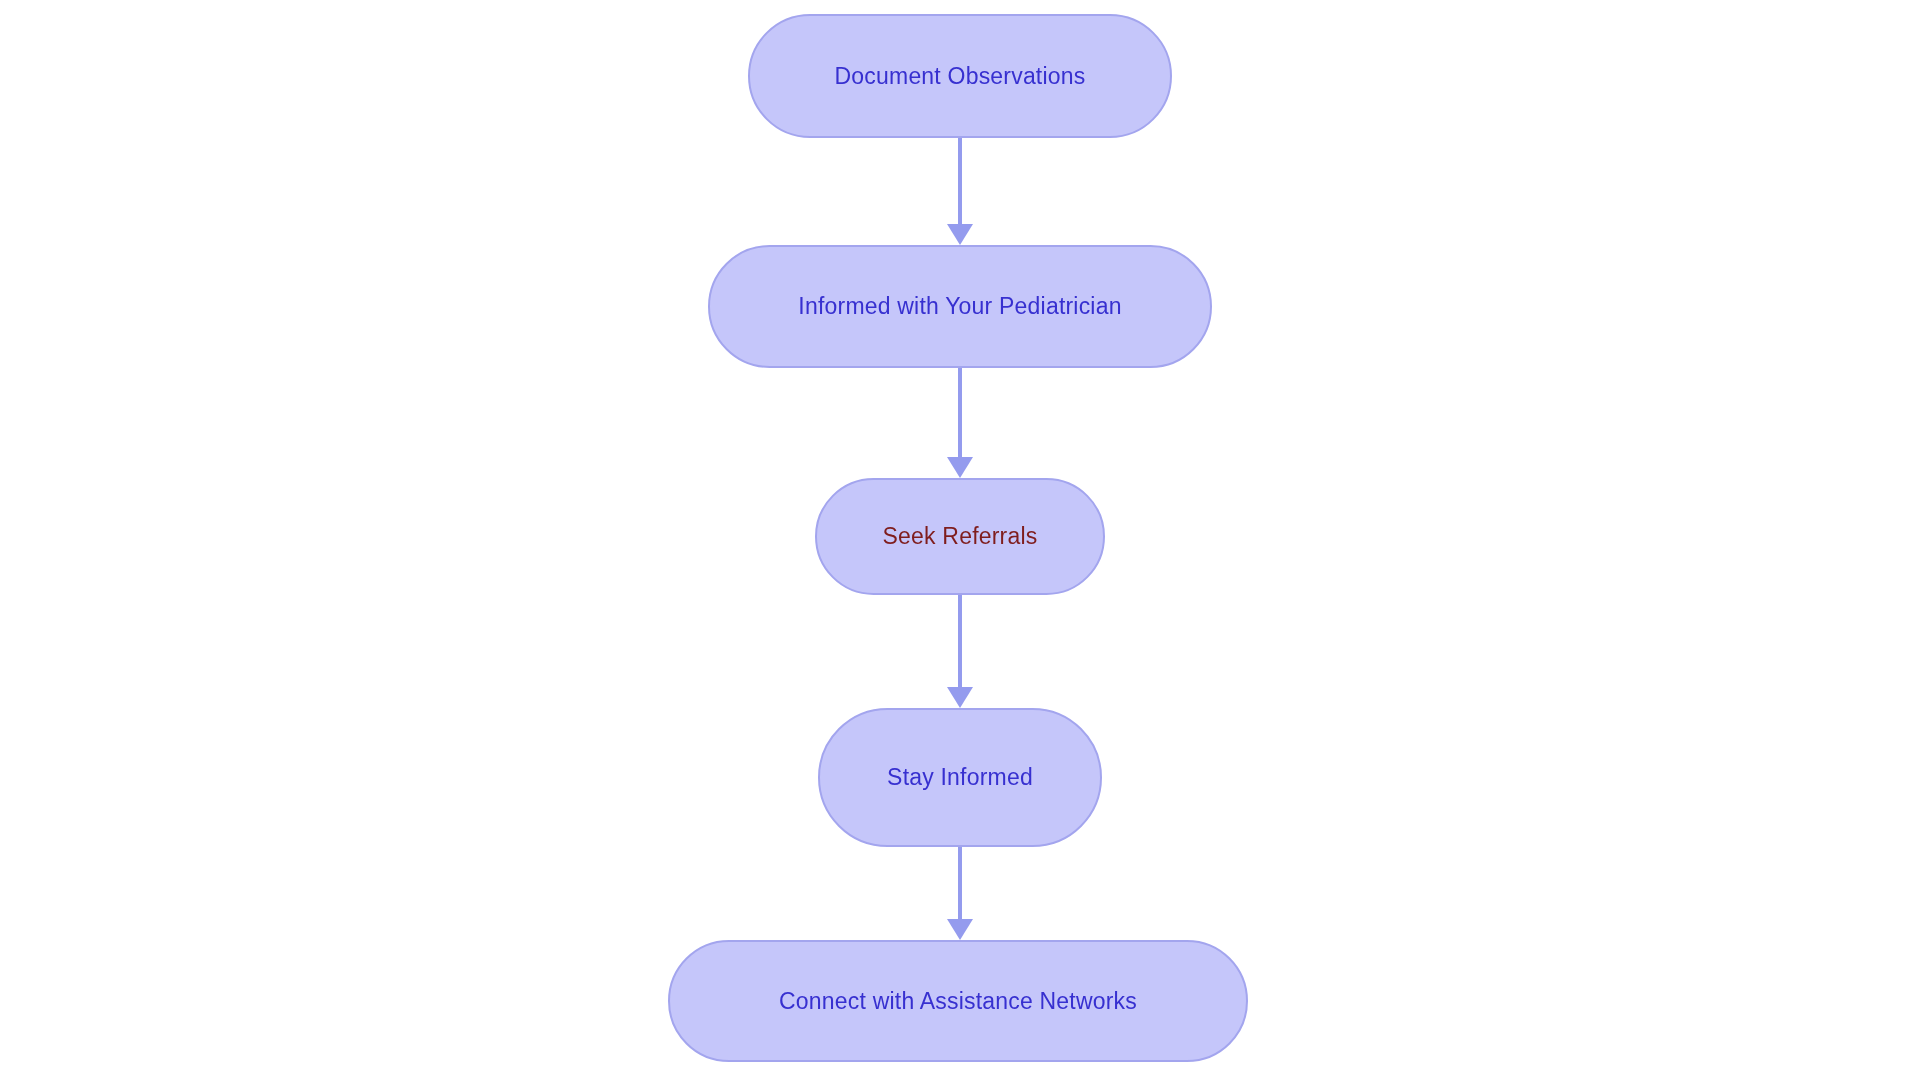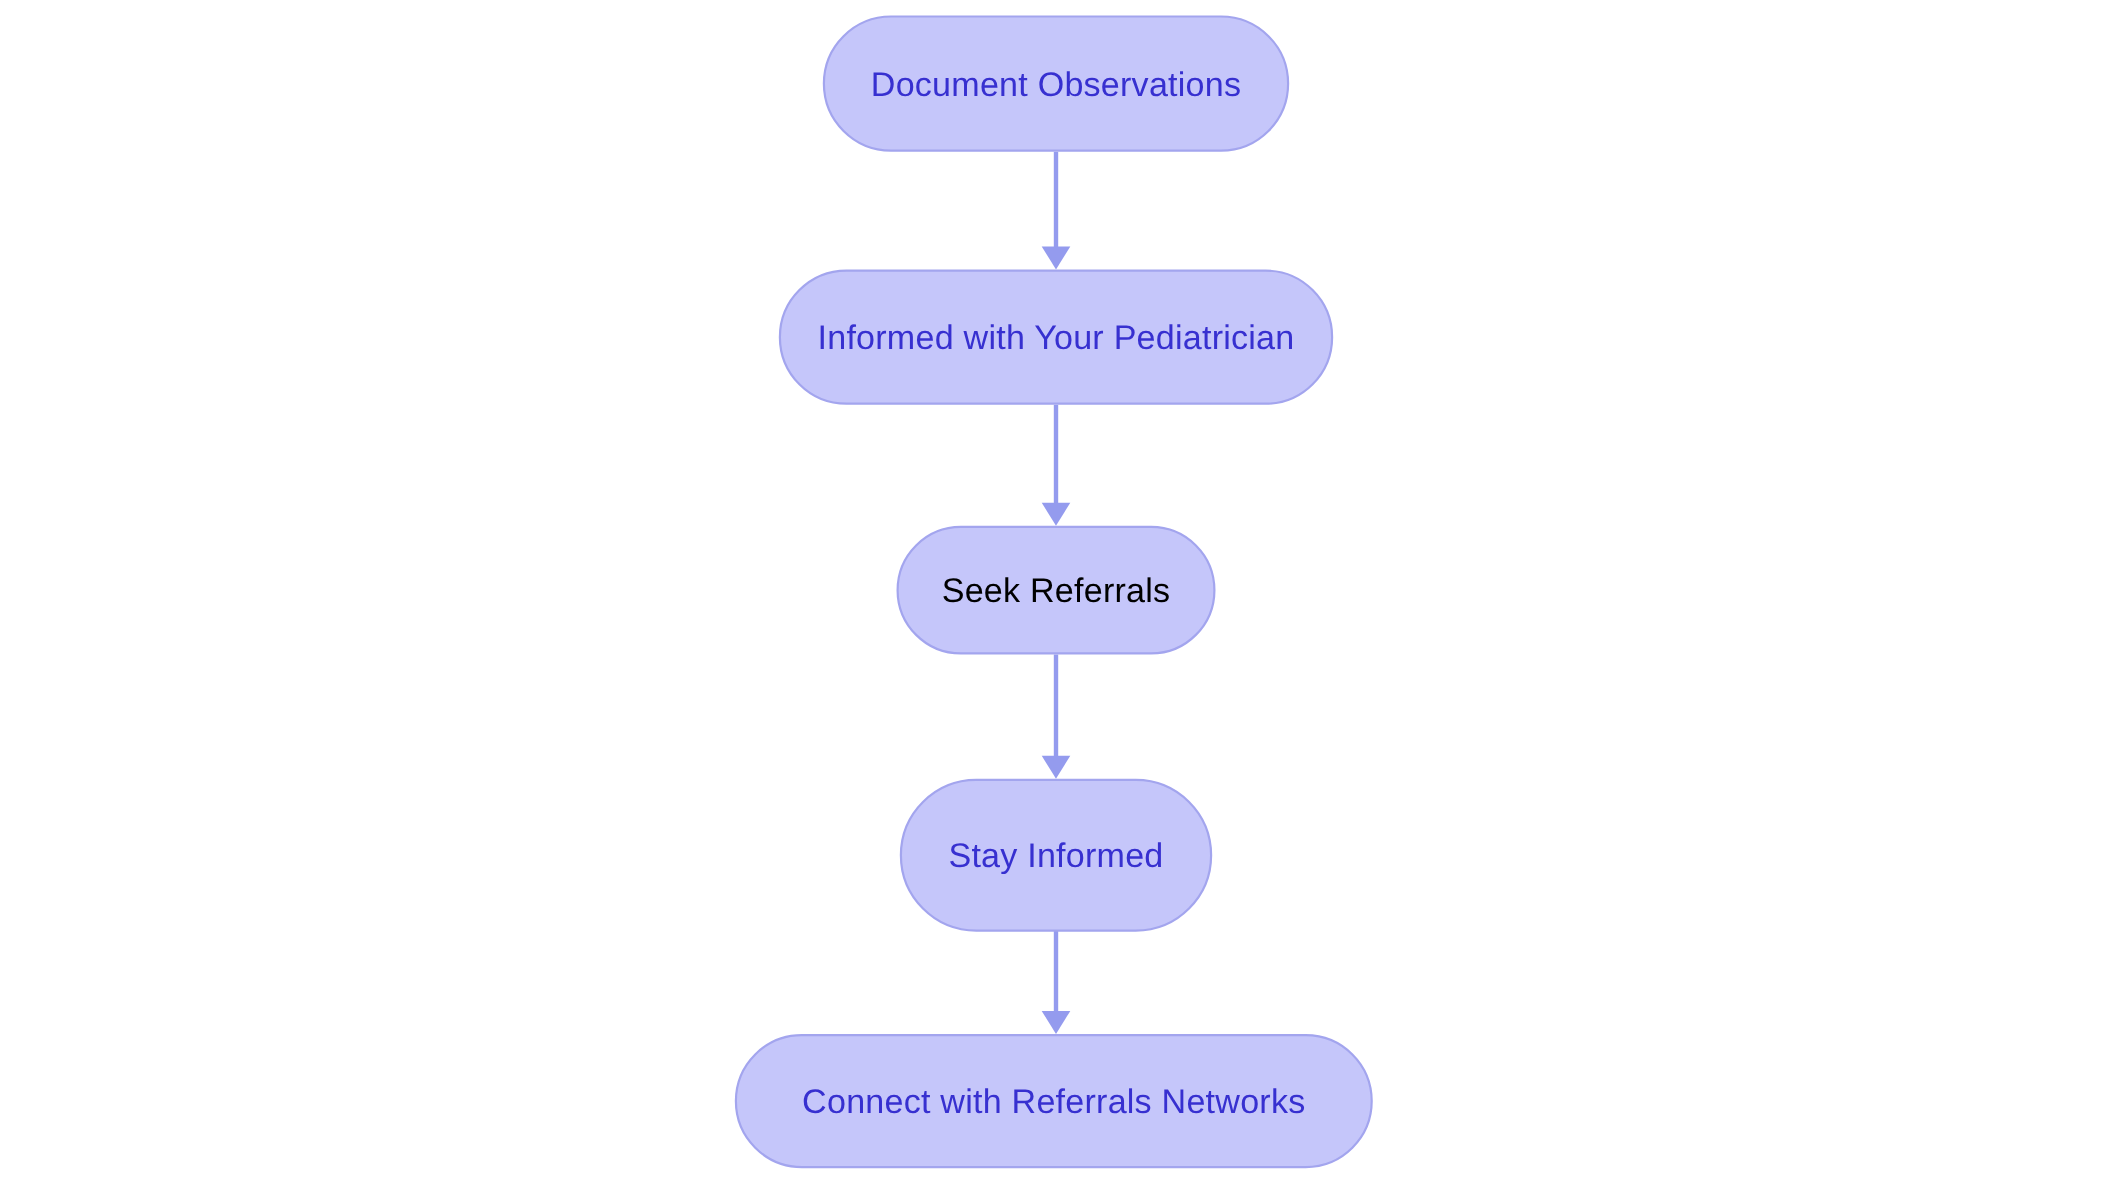--- a/index.html
+++ b/index.html
@@ -19,21 +19,21 @@
   .flow-node {
     position: absolute;
     box-sizing: border-box;
     display: flex;
     align-items: center;
     justify-content: center;
     background: #c5c6fa;
     border: 2px solid #a3a5ee;
     border-radius: 999px;
     color: #3730d0;
-    font-size: 31px;
+    font-size: 23px;
     font-weight: 400;
     letter-spacing: 0.2px;
     white-space: nowrap;
     line-height: 1;
   }
   .node-label {
     display: block;
     padding: 0 6px;
   }
   .connector {
@@ -82,23 +82,23 @@
         <div class="connector-head" style="border-top-color: rgb(148, 155, 238);"></div>
       </div>
     </div>
   <div id="node-layer">
       <div class="flow-node" style="left: 748px; top: 14px; width: 424px; height: 124px; background: rgb(197, 198, 250); border-color: rgb(163, 165, 238); color: rgb(55, 48, 208);">
         <span class="node-label">Document Observations</span>
       </div>
       <div class="flow-node" style="left: 708px; top: 245px; width: 504px; height: 123px; background: rgb(197, 198, 250); border-color: rgb(163, 165, 238); color: rgb(55, 48, 208);">
         <span class="node-label">Informed with Your Pediatrician</span>
       </div>
-      <div class="flow-node" style="left: 815px; top: 478px; width: 290px; height: 117px; background: rgb(197, 198, 250); border-color: rgb(163, 165, 238); color: #000000;">
+      <div class="flow-node" style="left: 815px; top: 478px; width: 290px; height: 117px; background: rgb(197, 198, 250); border-color: rgb(163, 165, 238); color: #7f1d1d;">
         <span class="node-label">Seek Referrals</span>
       </div>
       <div class="flow-node" style="left: 818px; top: 708px; width: 284px; height: 139px; background: rgb(197, 198, 250); border-color: rgb(163, 165, 238); color: rgb(55, 48, 208);">
         <span class="node-label">Stay Informed</span>
       </div>
       <div class="flow-node" style="left: 668px; top: 940px; width: 580px; height: 122px; background: rgb(197, 198, 250); border-color: rgb(163, 165, 238); color: rgb(55, 48, 208);">
-        <span class="node-label">Connect with Referrals Networks</span>
+        <span class="node-label">Connect with Assistance Networks</span>
       </div>
     </div>
 </div>
 
 </body></html>

